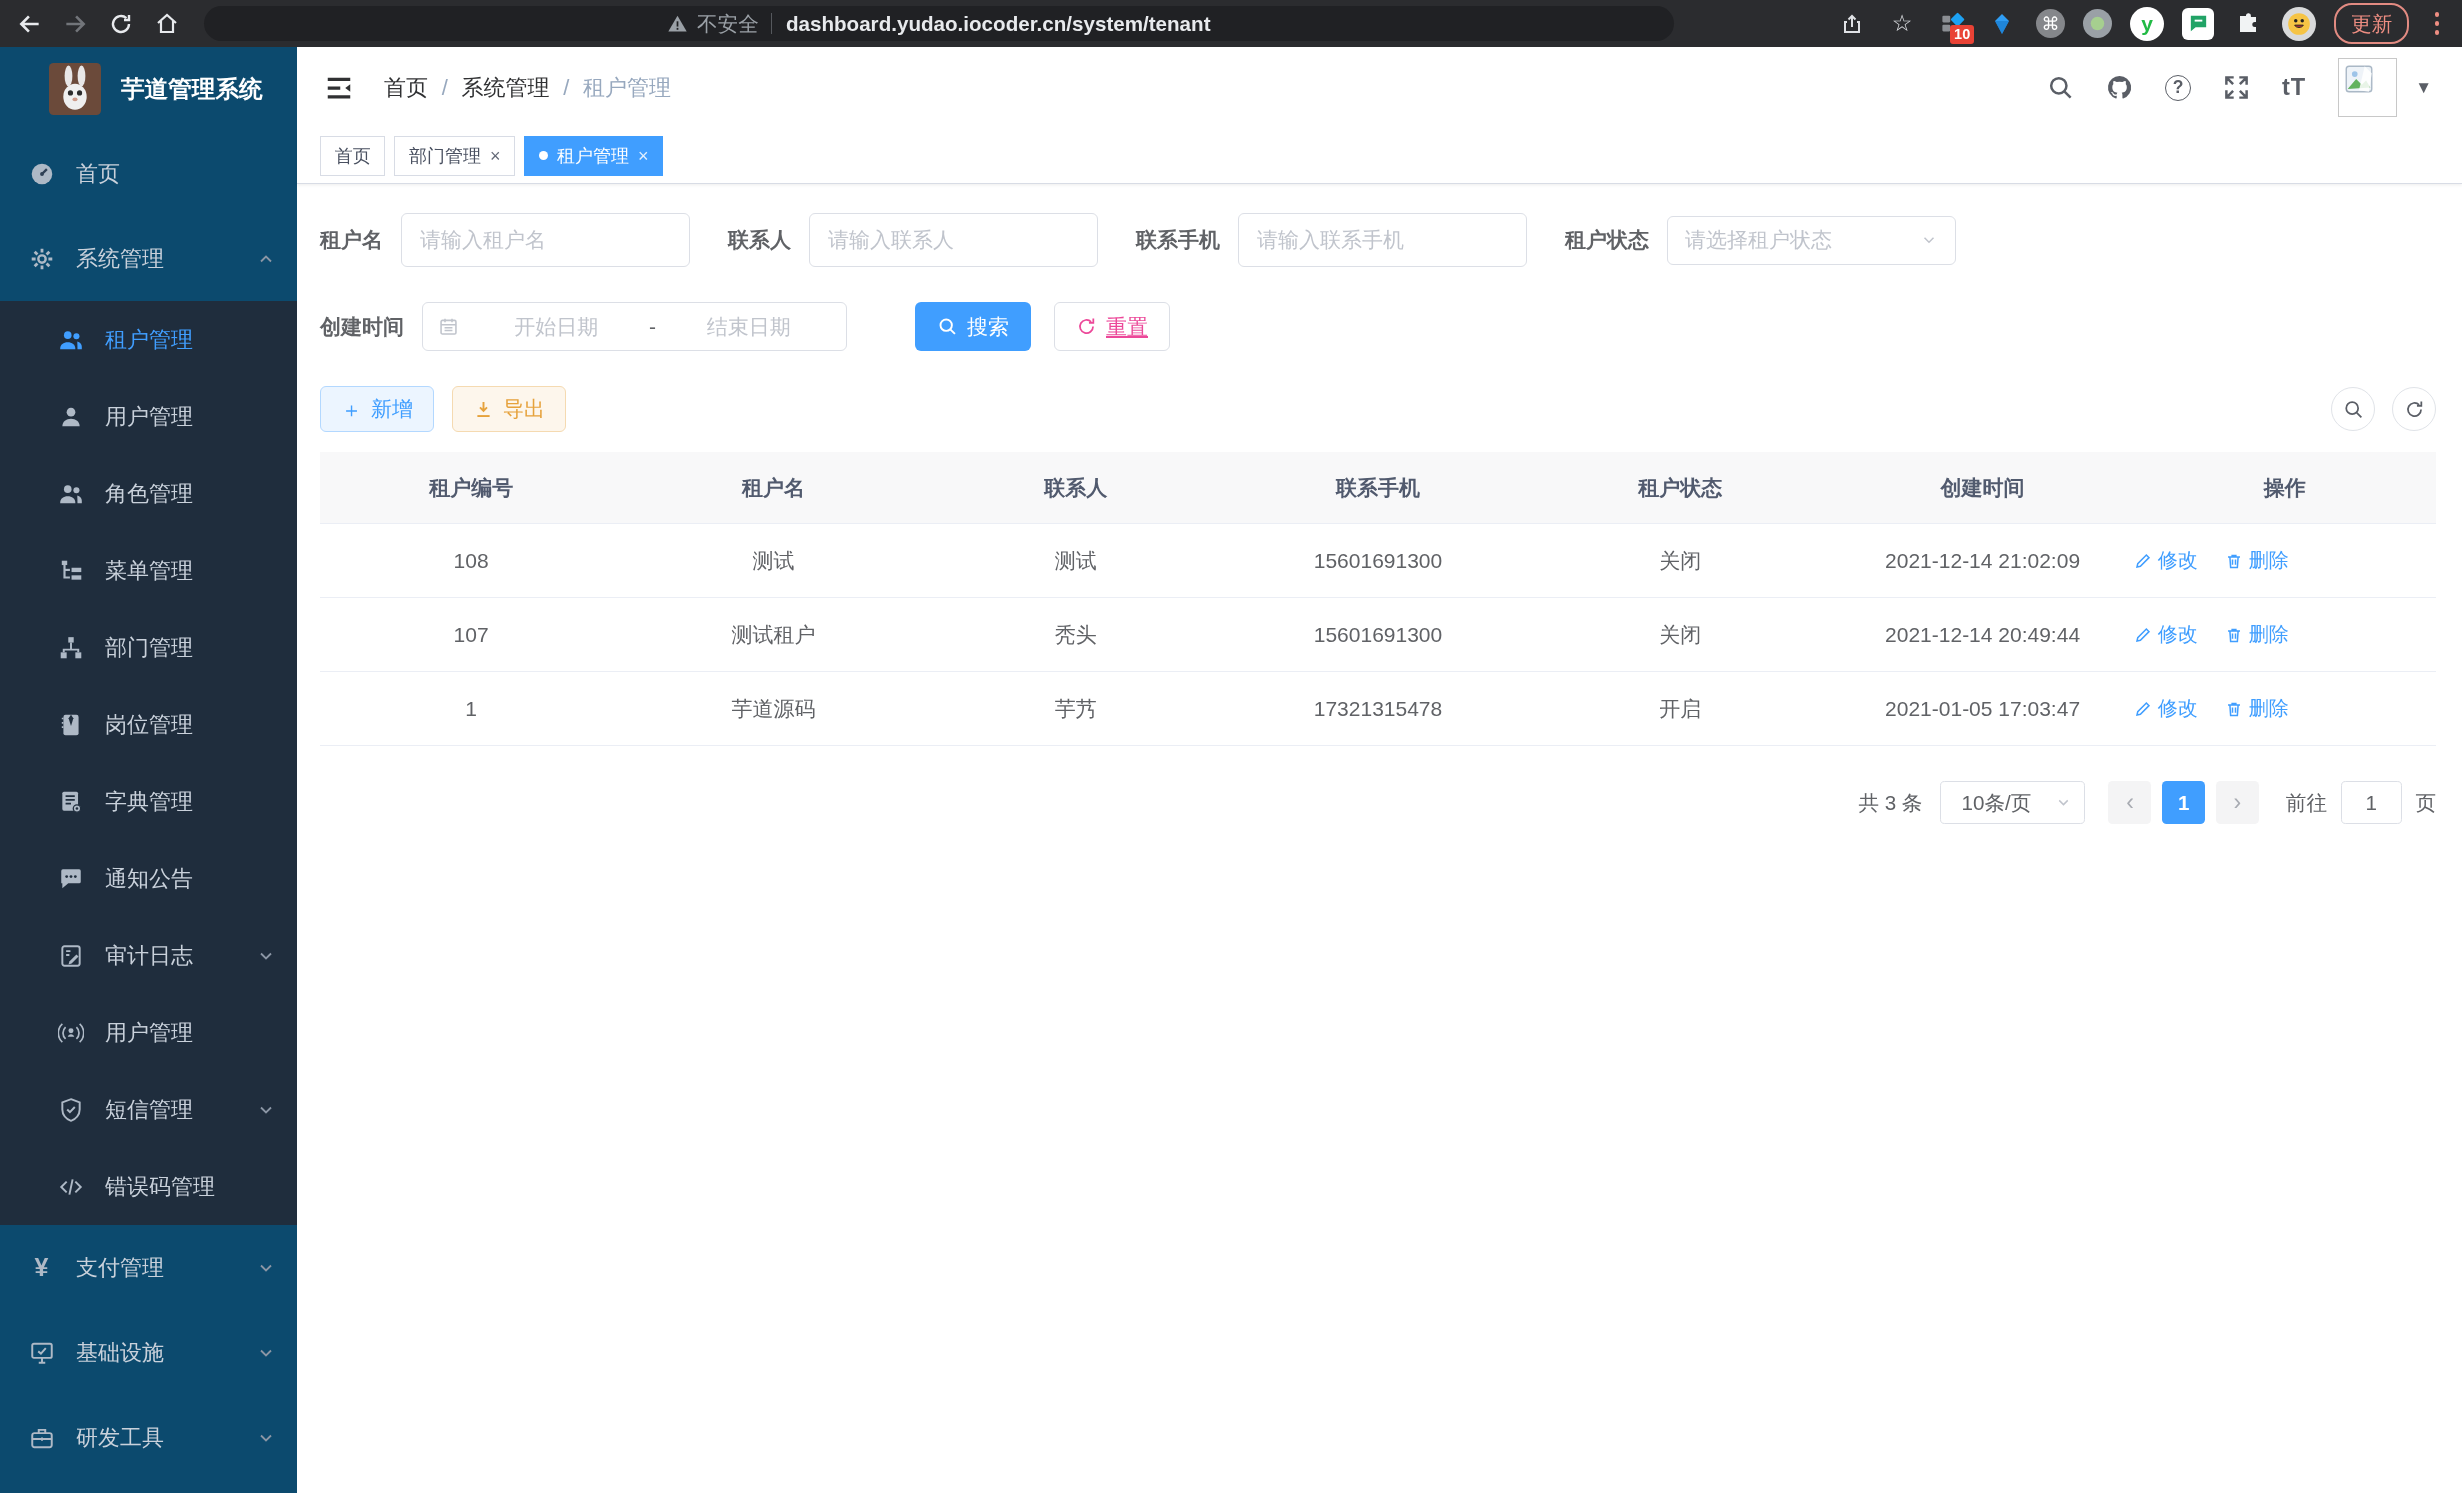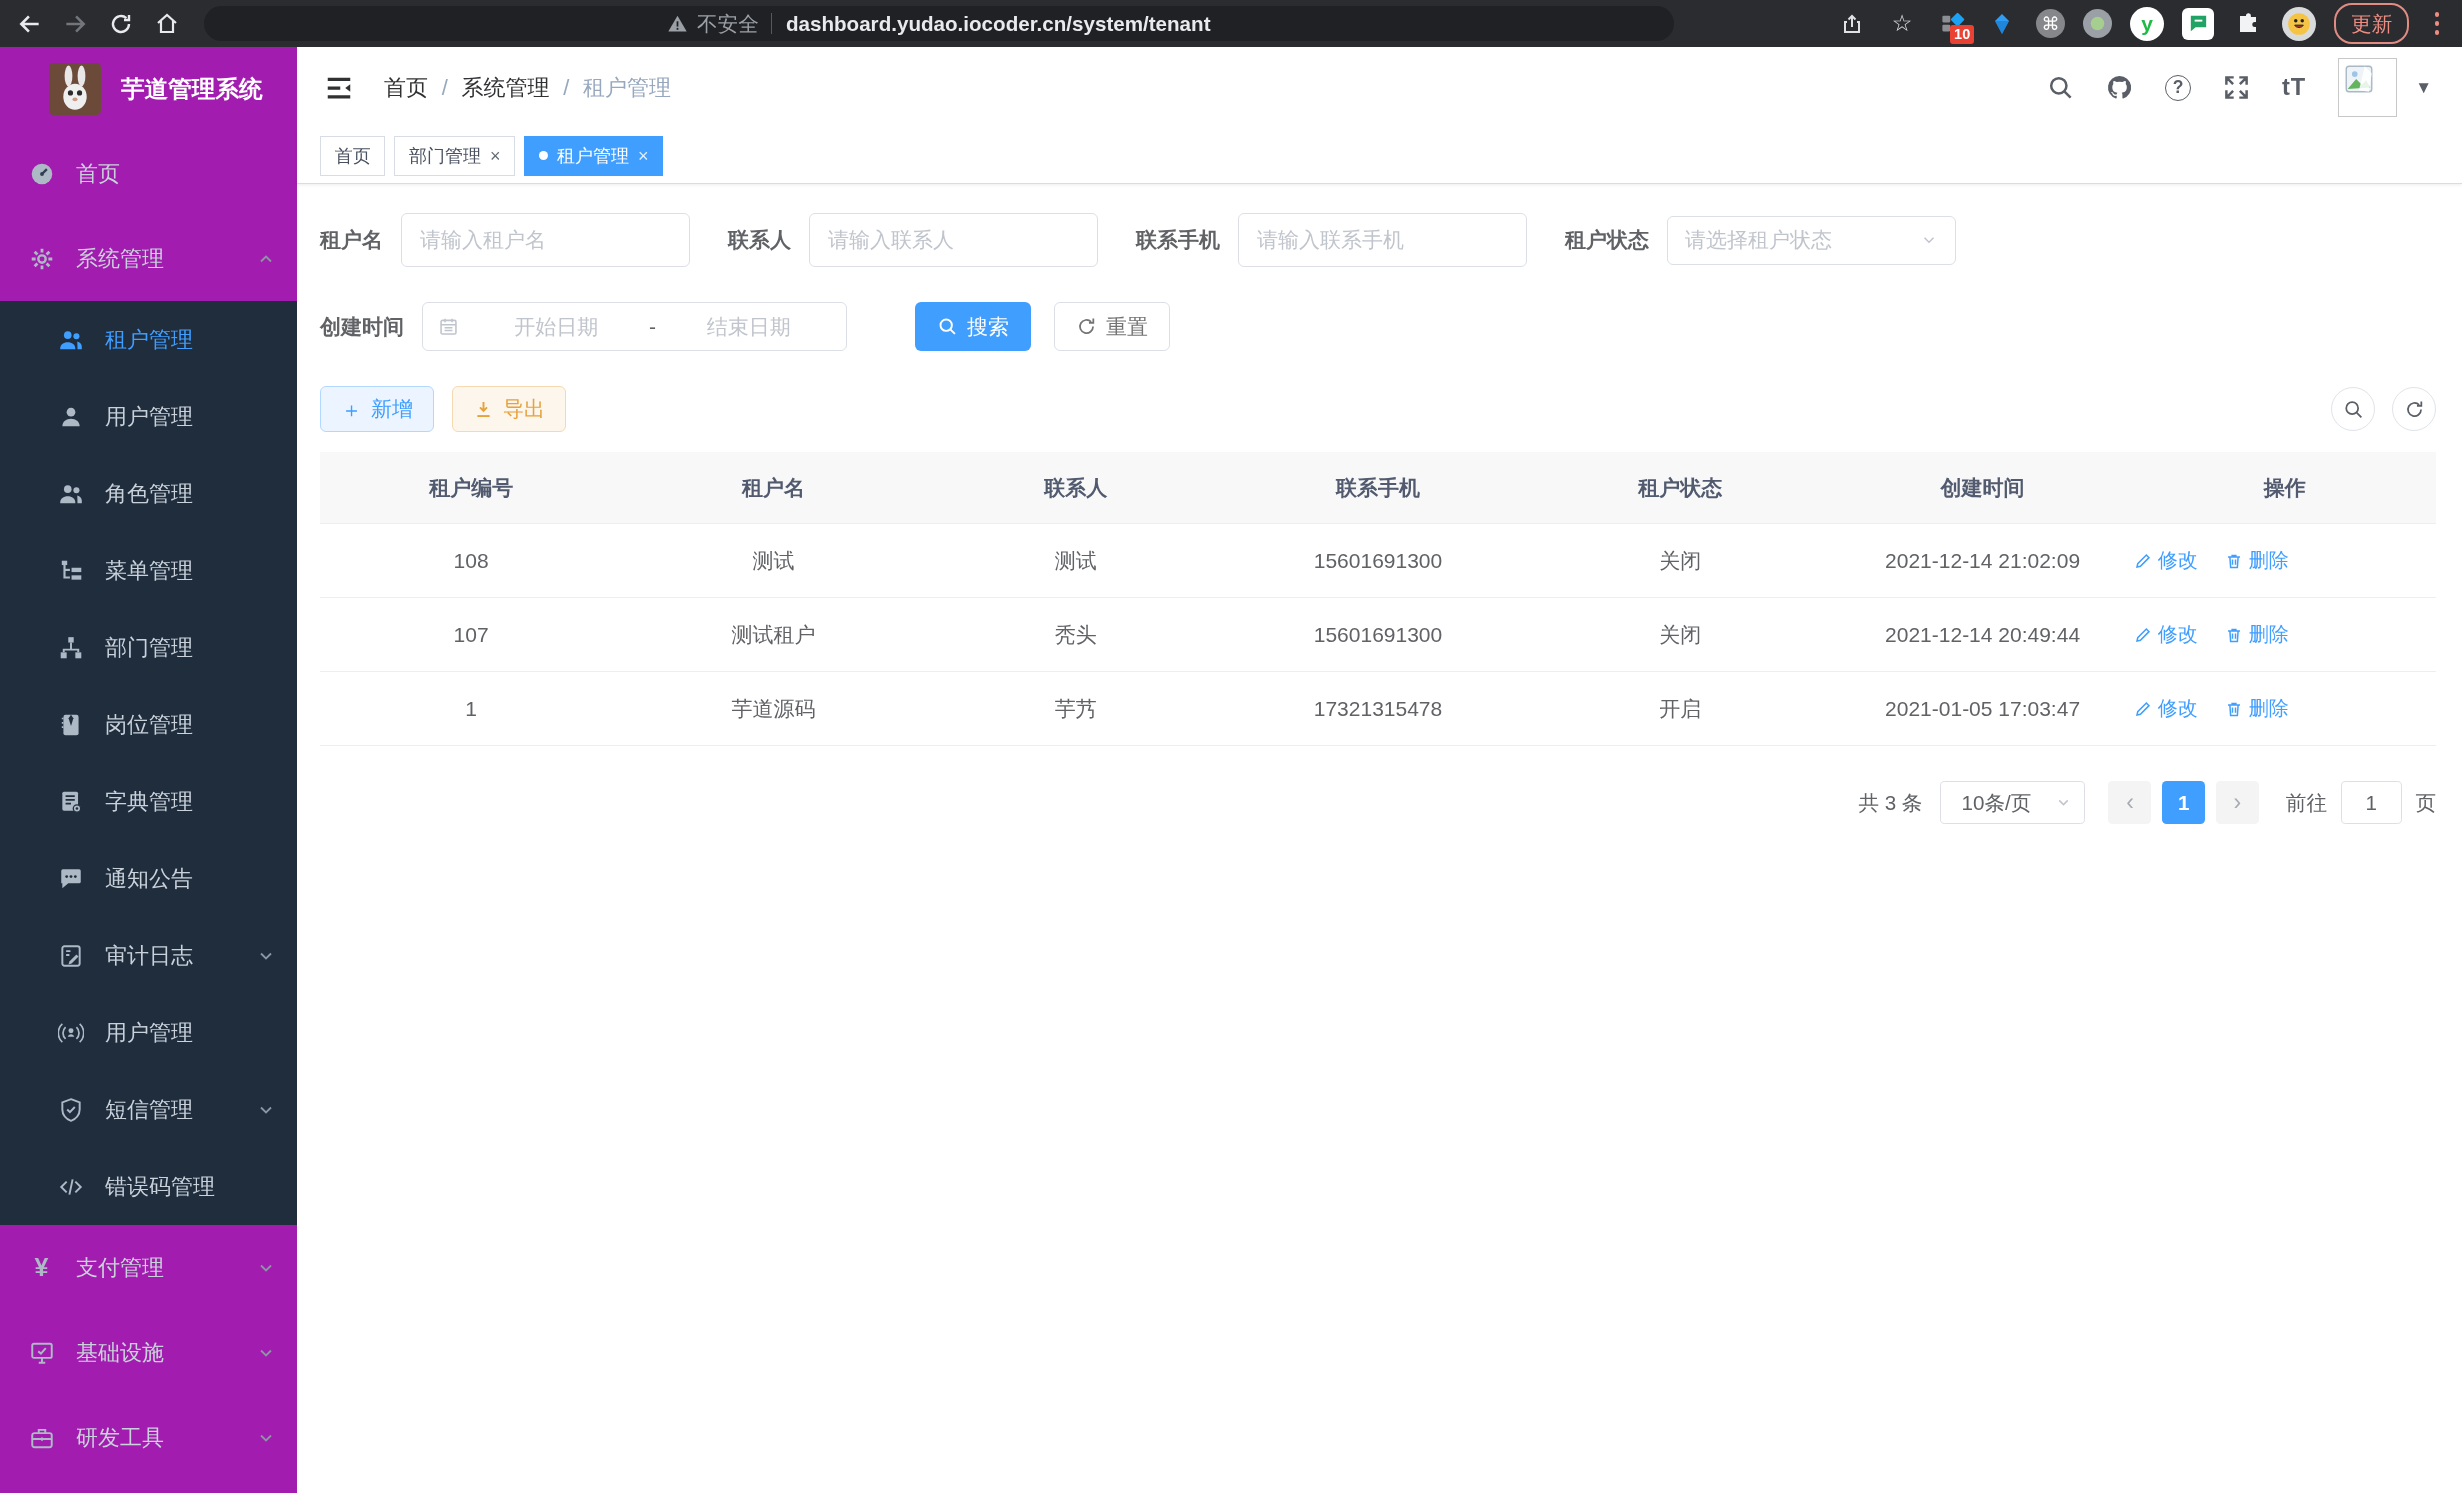--- a/index.html
+++ b/index.html
@@ -22,21 +22,21 @@
   .ext-badge { position:absolute; bottom:-4.6px; right:-6px; background:#e94235; color:#fff; font-size:14.5px; line-height:1; padding:2.3px 3.8px; border-radius:3px; font-weight:bold; }
   .circle-ext { width:29px; height:29px; border-radius:50%; display:flex; align-items:center; justify-content:center; }
   .update-pill { border:2.3px solid #e28b82; color:#ee8e82; font-size:20.6px; border-radius:18px; padding:4.6px 15px; white-space:nowrap; }
   .kebab { display:flex; flex-direction:column; gap:4.6px; padding:3px 7.6px; }
   .kebab i { width:4.6px; height:4.6px; border-radius:50%; background:#ee8e82; display:block; }
 
   
   .app { display:flex; height:1447px; }
 
   
-  .sidebar { width:297px; background:#a21caf; flex-shrink:0; overflow:hidden; }
+  .sidebar { width:297px; background:#0c4a6e; flex-shrink:0; overflow:hidden; }
   .logo { height:84px; display:flex; align-items:center; padding-left:49px; }
   .logo-img { width:52px; height:52px; border-radius:4.6px; overflow:hidden; flex-shrink:0; }
   .logo-title { color:#fff; font-size:23.6px; font-weight:bold; margin-left:20px; white-space:nowrap; }
   .menu-item { height:85px; display:flex; align-items:center; padding:0 21px 0 27px; font-size:22px; color:#c9d1db; cursor:pointer; }
   .mi-icon { width:29px; display:flex; align-items:center; justify-content:center; margin-right:20px; color:#aeb9c6; flex-shrink:0; }
   .mi-icon svg { width:26px; height:26px; }
   .mi-icon.txt { font-size:25px; font-weight:bold; color:#aeb9c6; }
   .mi-label { flex:1; white-space:nowrap; }
   .mi-arrow { color:#8b96a5; display:flex; }
   .mi-arrow svg { width:20px; height:20px; }
@@ -76,21 +76,21 @@
   .f-select { width:289px; height:49px; border:0.8px solid #dcdfe6; border-radius:6px; display:flex; align-items:center; justify-content:space-between; padding:0 17px; font-size:21px; color:#c0c4cc; background:#fff; cursor:pointer; }
   .f-select .sel-caret { color:#c0c4cc; display:flex; }
   .date-range { width:425px; height:49px; border:0.8px solid #dcdfe6; border-radius:6px; display:flex; align-items:center; padding:0 15px; font-size:21px; color:#c0c4cc; background:#fff; }
   .date-range .cal { color:#c0c4cc; display:flex; margin-right:15px; }
   .dr-start, .dr-end { flex:1; text-align:center; }
   .dr-sep { color:#606266; padding:0 10.7px; }
 
   .btn { height:49px; border-radius:6px; font-size:21px; display:inline-flex; align-items:center; justify-content:center; gap:9px; padding:0 21px; border:0.8px solid transparent; cursor:pointer; font-family:"Liberation Sans",sans-serif; white-space:nowrap; }
   .btn svg { width:21px; height:21px; }
   .btn-primary { background:#409eff; color:#fff; margin-left:30px; }
-  .btn-default { background:#fff; border-color:#dcdfe6; color:#737373; margin-left:23px; }
+  .btn-default { background:#fff; border-color:#dcdfe6; color:#ec4899; margin-left:23px;text-decoration:underline; }
   .btn-plain-primary { background:#ecf5ff; border-color:#b3d8ff; color:#409eff; height:46px; padding:0 20px; }
   .btn-plain-warning { background:#fdf6ec; border-color:#f5dab1; color:#e6a23c; height:46px; padding:0 20px; margin-left:18px; }
   .plus-glyph { font-size:21px; line-height:1; }
 
   .toolbar-row { display:flex; align-items:center; margin-bottom:20px; }
   .circle-btns { margin-left:auto; display:flex; gap:17px; }
   .circle-btn { width:44px; height:44px; border-radius:50%; border:0.8px solid #e0e3e8; background:#fff; color:#5a5e66; display:flex; align-items:center; justify-content:center; cursor:pointer; }
   .circle-btn svg { width:21px; height:21px; }
 
   

